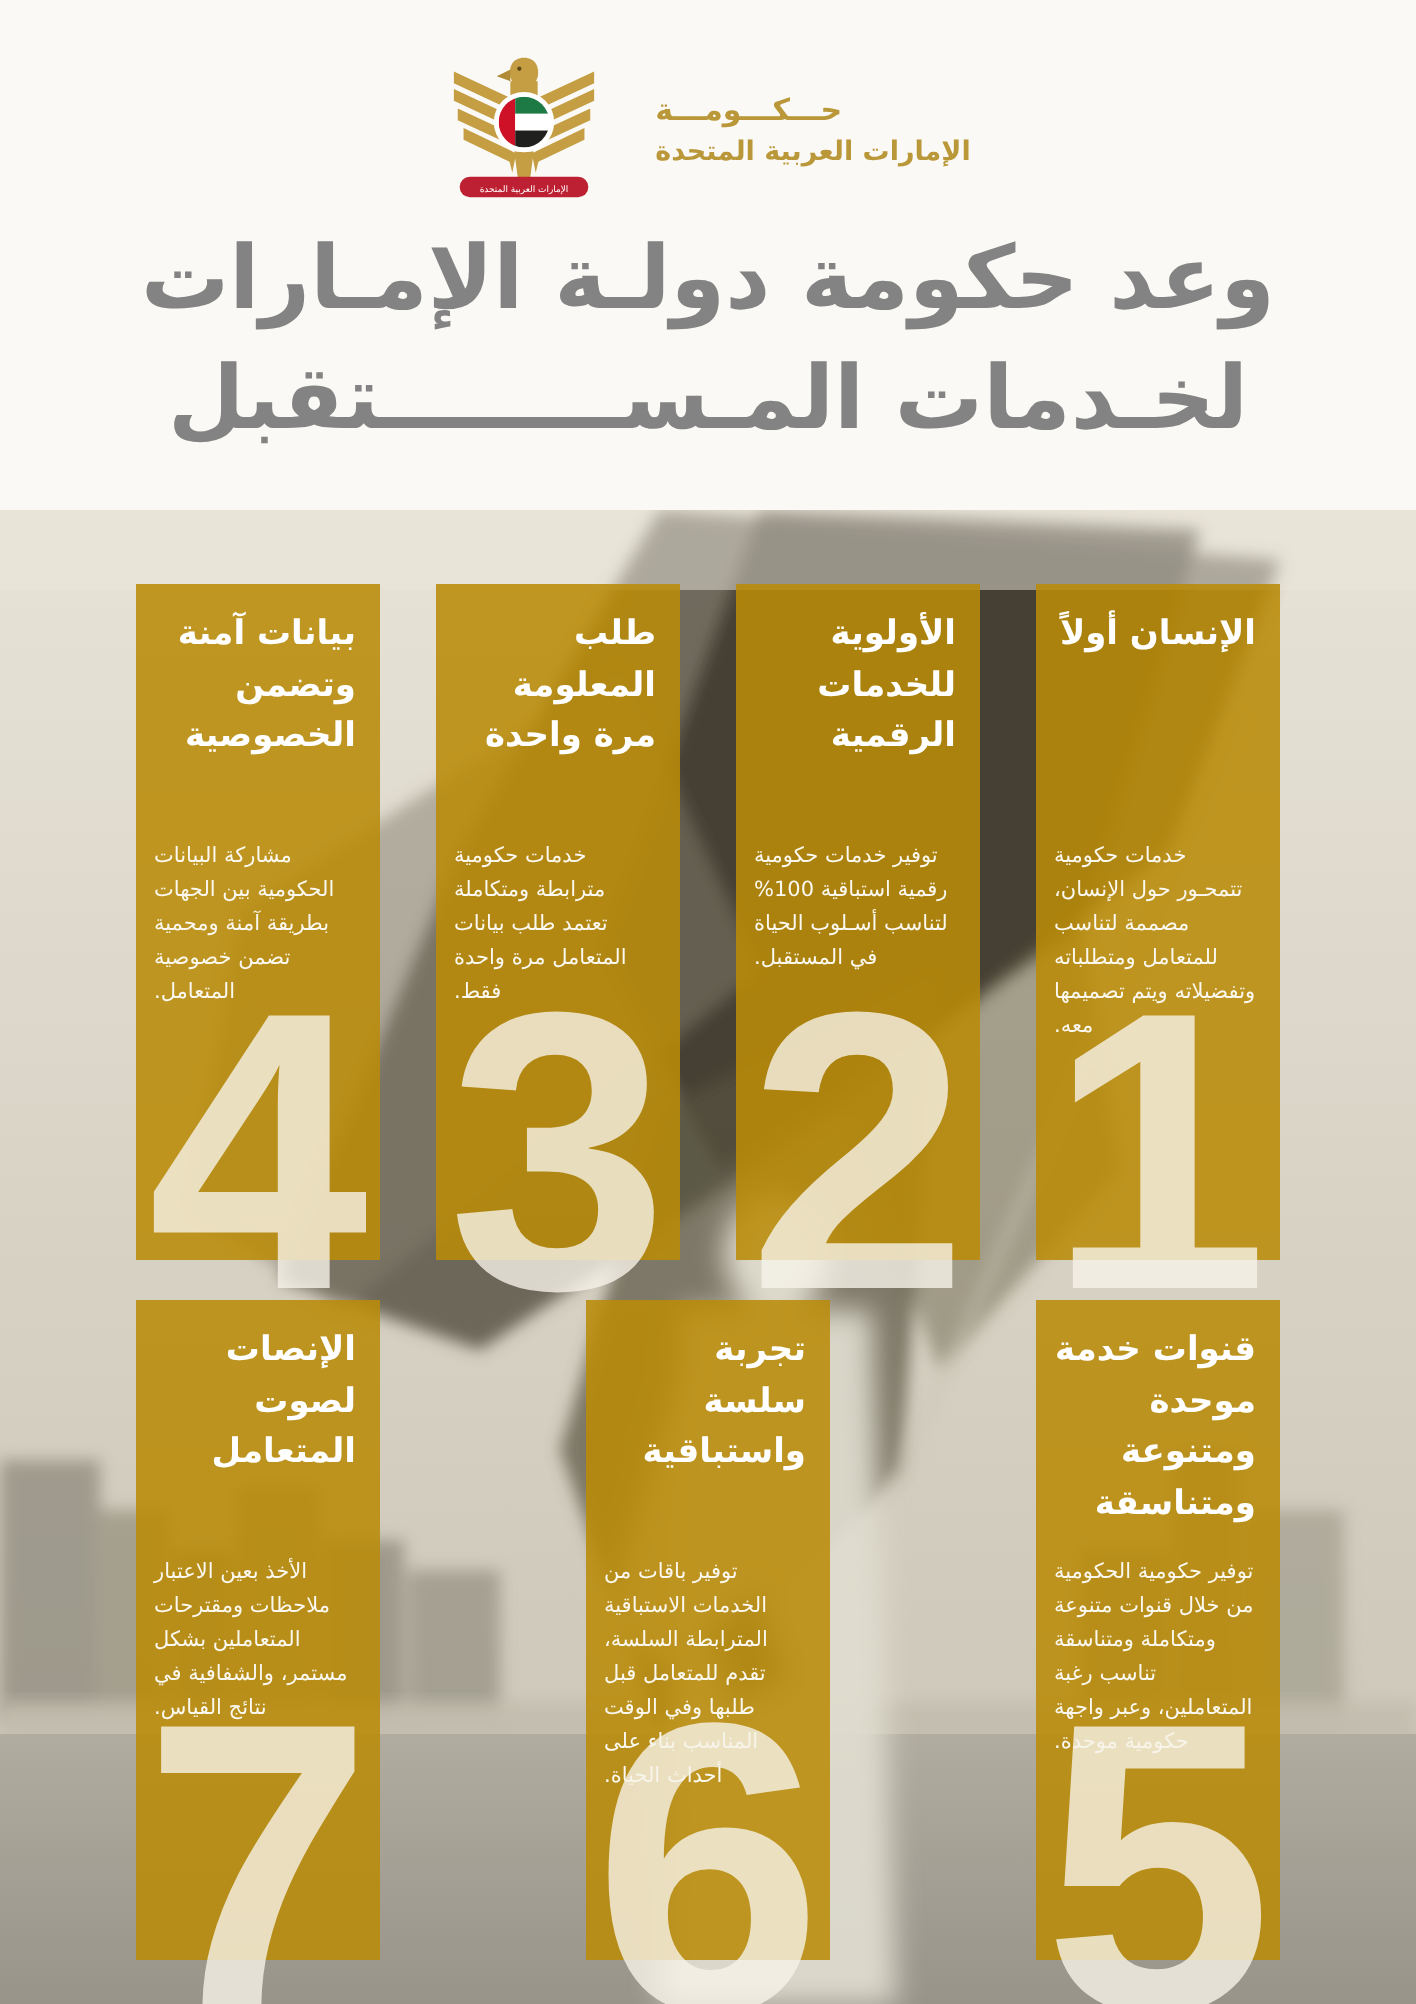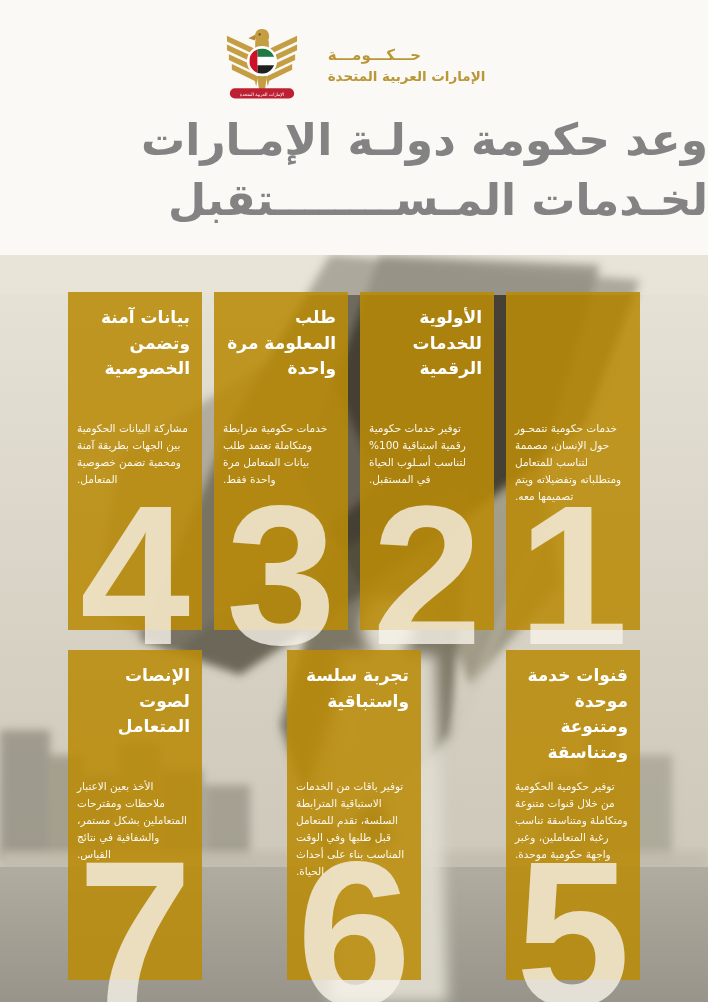--- a/index.html
+++ b/index.html
@@ -18,33 +18,33 @@
   }
   
   .gov-header{ position:absolute; top:26px; left:0; right:0; display:flex; justify-content:center; gap:27px; z-index:3; }
   .emblem-wrap{ width:78px; height:76px; }
   .gov-text{ direction:rtl; text-align:left; color:var(--logo-gold); padding-top:20px; }
   .gov-line1{ font-size:15px; font-weight:bold; }
   .gov-line2{ font-size:13.5px; font-weight:bold; margin-top:4px; }
   
   .main-title{
     position:absolute; top:110px; left:0; right:0; z-index:3; margin:0;
-    direction:rtl; text-align:right; color:var(--title-gray);
+    direction:rtl; text-align:center; color:var(--title-gray);
     font-size:44px; font-weight:bold; line-height:1.36; letter-spacing:0;
   }
   .main-title span{ display:block; }
   
   .photo{ position:absolute; top:255px; left:0; width:708px; height:747px; z-index:0; }
   .photo svg{ display:block; width:100%; height:100%; }
   
   .row{ position:absolute; left:68px; width:572px; display:flex; flex-direction:row-reverse; justify-content:space-between; z-index:2; }
   .row-top{ top:292px; height:338px; }
   .row-bottom{ top:650px; height:330px; }
   .card{
-    position:relative; width:134px; height:100%;
+    position:relative; width:122px; height:100%;
     background:var(--gold); direction:rtl;
   }
   .card-title{
     margin:0; padding:13px 12px 0 8px;
     font-size:17px; line-height:1.5; font-weight:bold; color:#FFFFFF; text-align:right;
   }
   .card-desc{
     position:absolute; top:128px; right:12px; left:9px; margin:0;
     font-size:10.5px; line-height:1.62; color:#FBF8F0; text-align:left;
   }
@@ -160,20 +160,21 @@
         <path d="M340,400 L436,400 L448,747 L330,747 Z" fill="#E1DDD0" opacity="0.92"></path>
         <path d="M340,430 L300,560 L330,580 L360,470 Z" fill="#DCD8CA" opacity="0.85"></path>
         <path d="M352,560 L380,540 L395,585 L365,600 Z" fill="#4A463C" opacity="0.65"></path>
       </g>
       <rect x="0" y="0" width="708" height="40" fill="#E9E5DA" opacity="0.5"></rect>
     </svg>
   </div>
 
   <section class="row row-top" id="row-top">
     <article class="card">
+      <h2 class="card-title">الإنسان أولاً</h2>
       <p class="card-desc">خدمات حكومية تتمحـور حول الإنسان، مصممة لتناسب للمتعامل ومتطلباته وتفضيلاته ويتم تصميمها معه.</p>
       <div class="card-number">1</div>
     </article>
 
     <article class="card">
       <h2 class="card-title">الأولوية للخدمات الرقمية</h2>
       <p class="card-desc">توفير خدمات حكومية رقمية استباقية 100% لتناسب أسـلوب الحياة في المستقبل.</p>
       <div class="card-number">2</div>
     </article>
 

